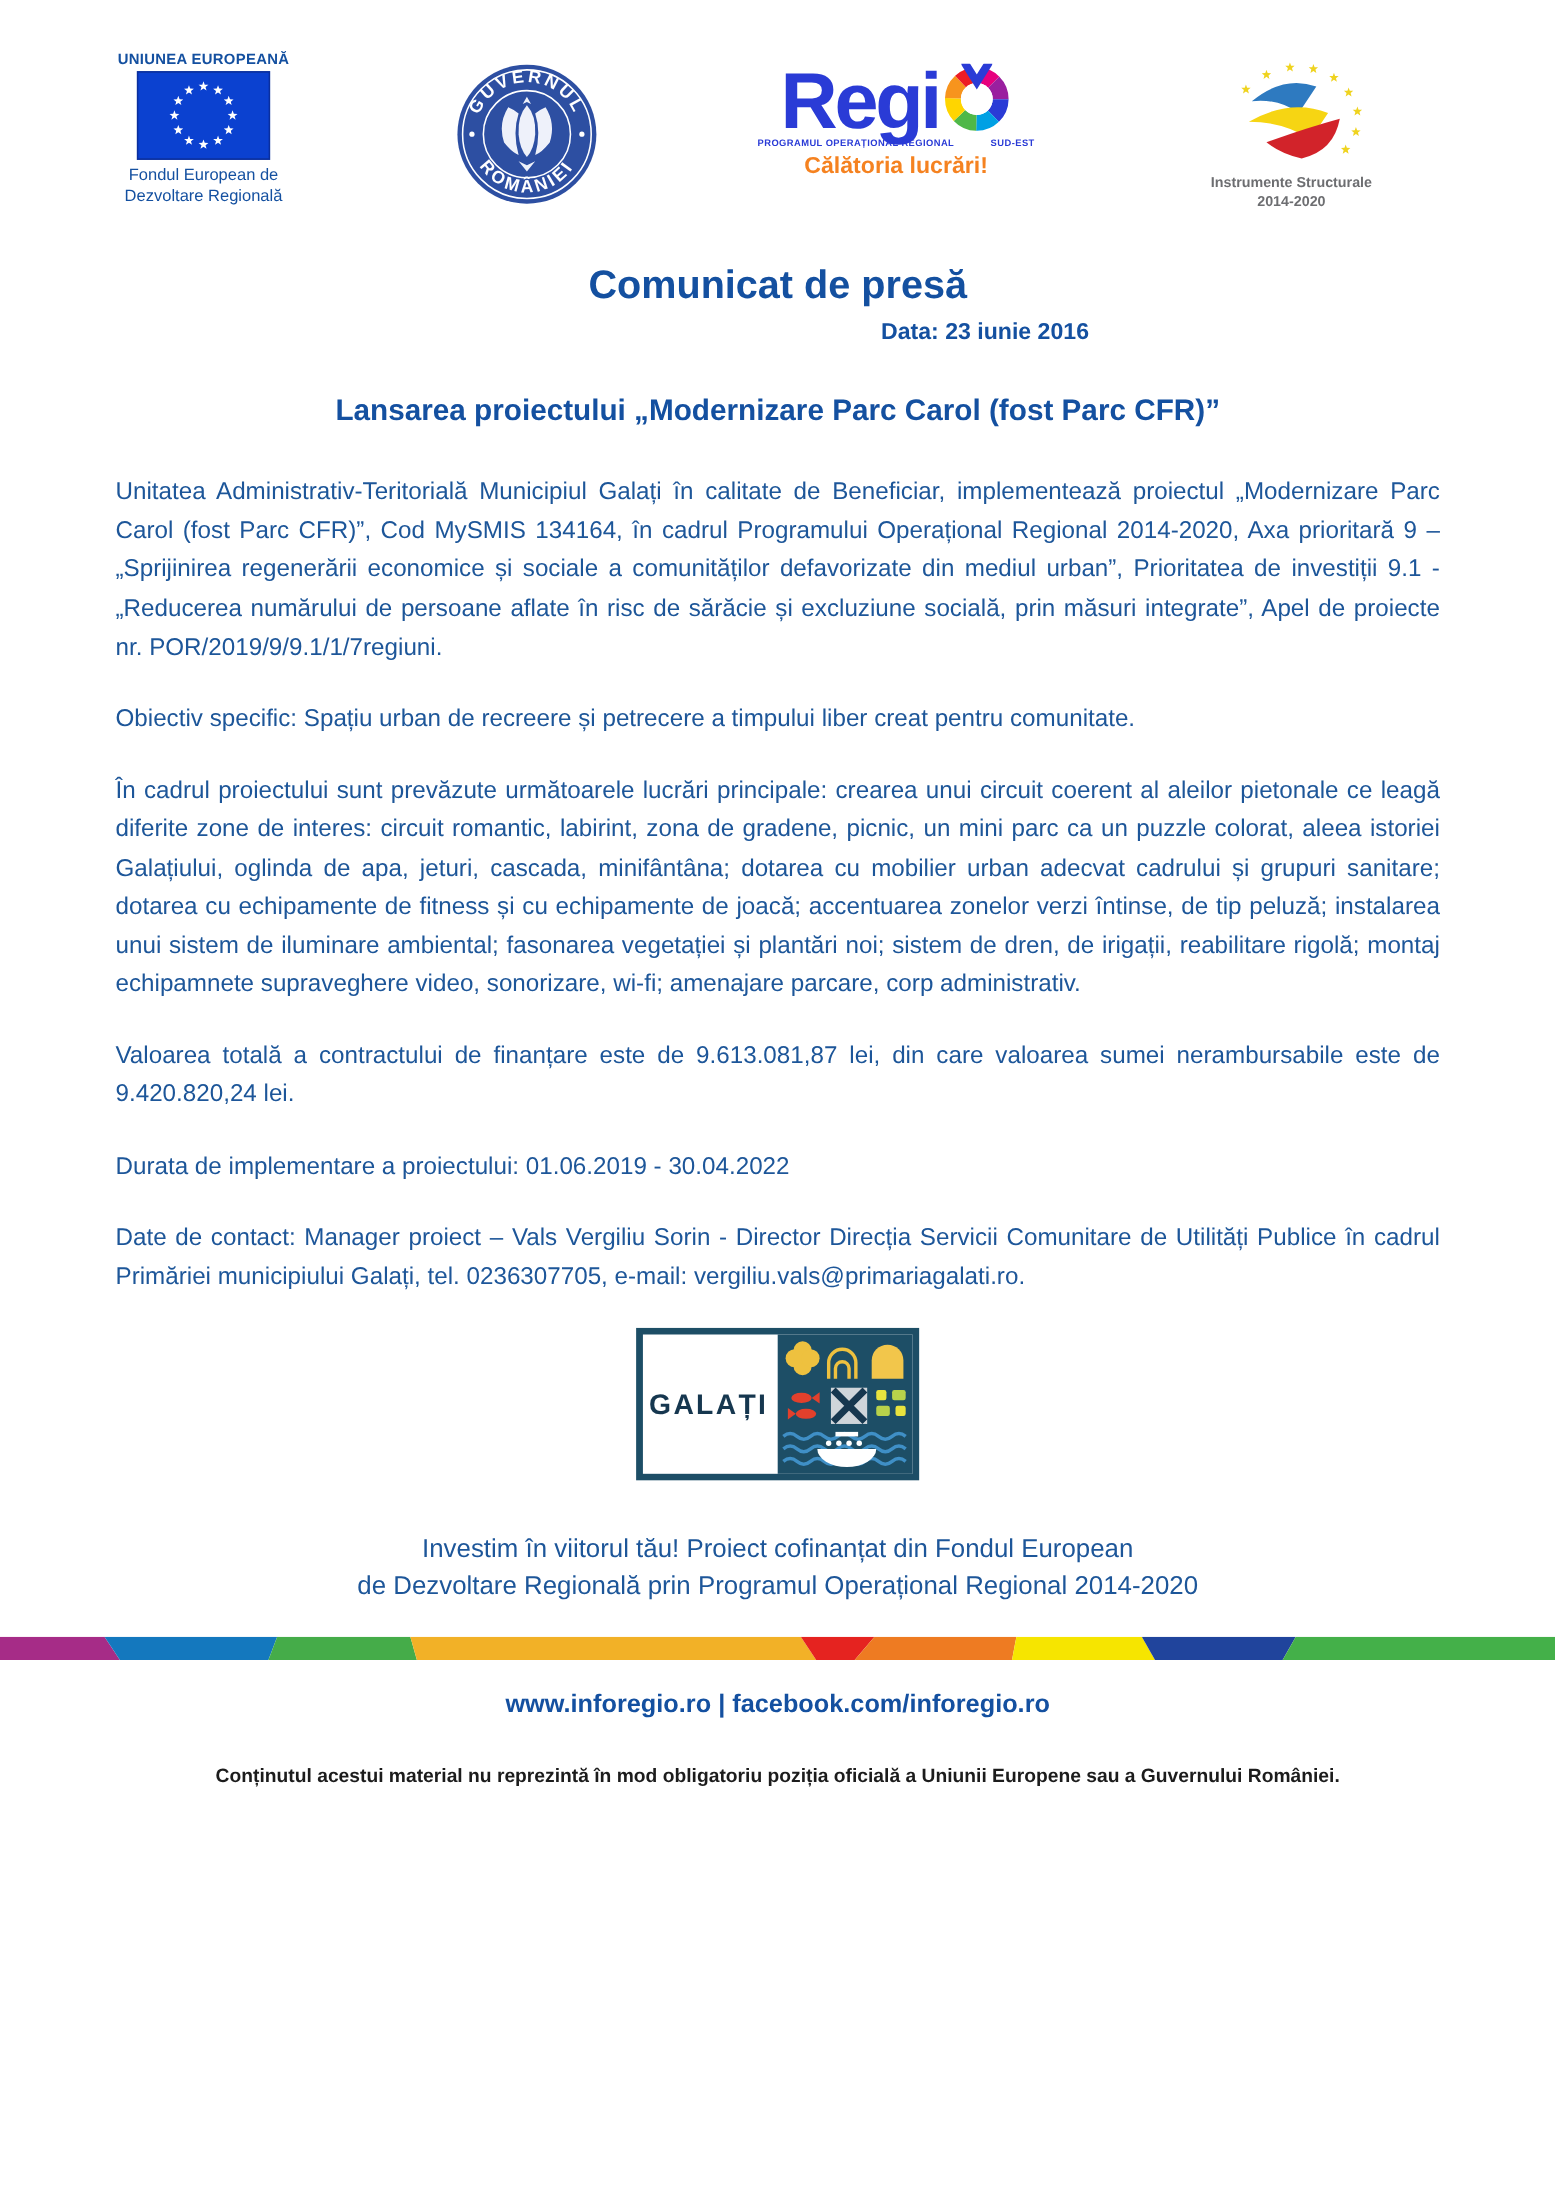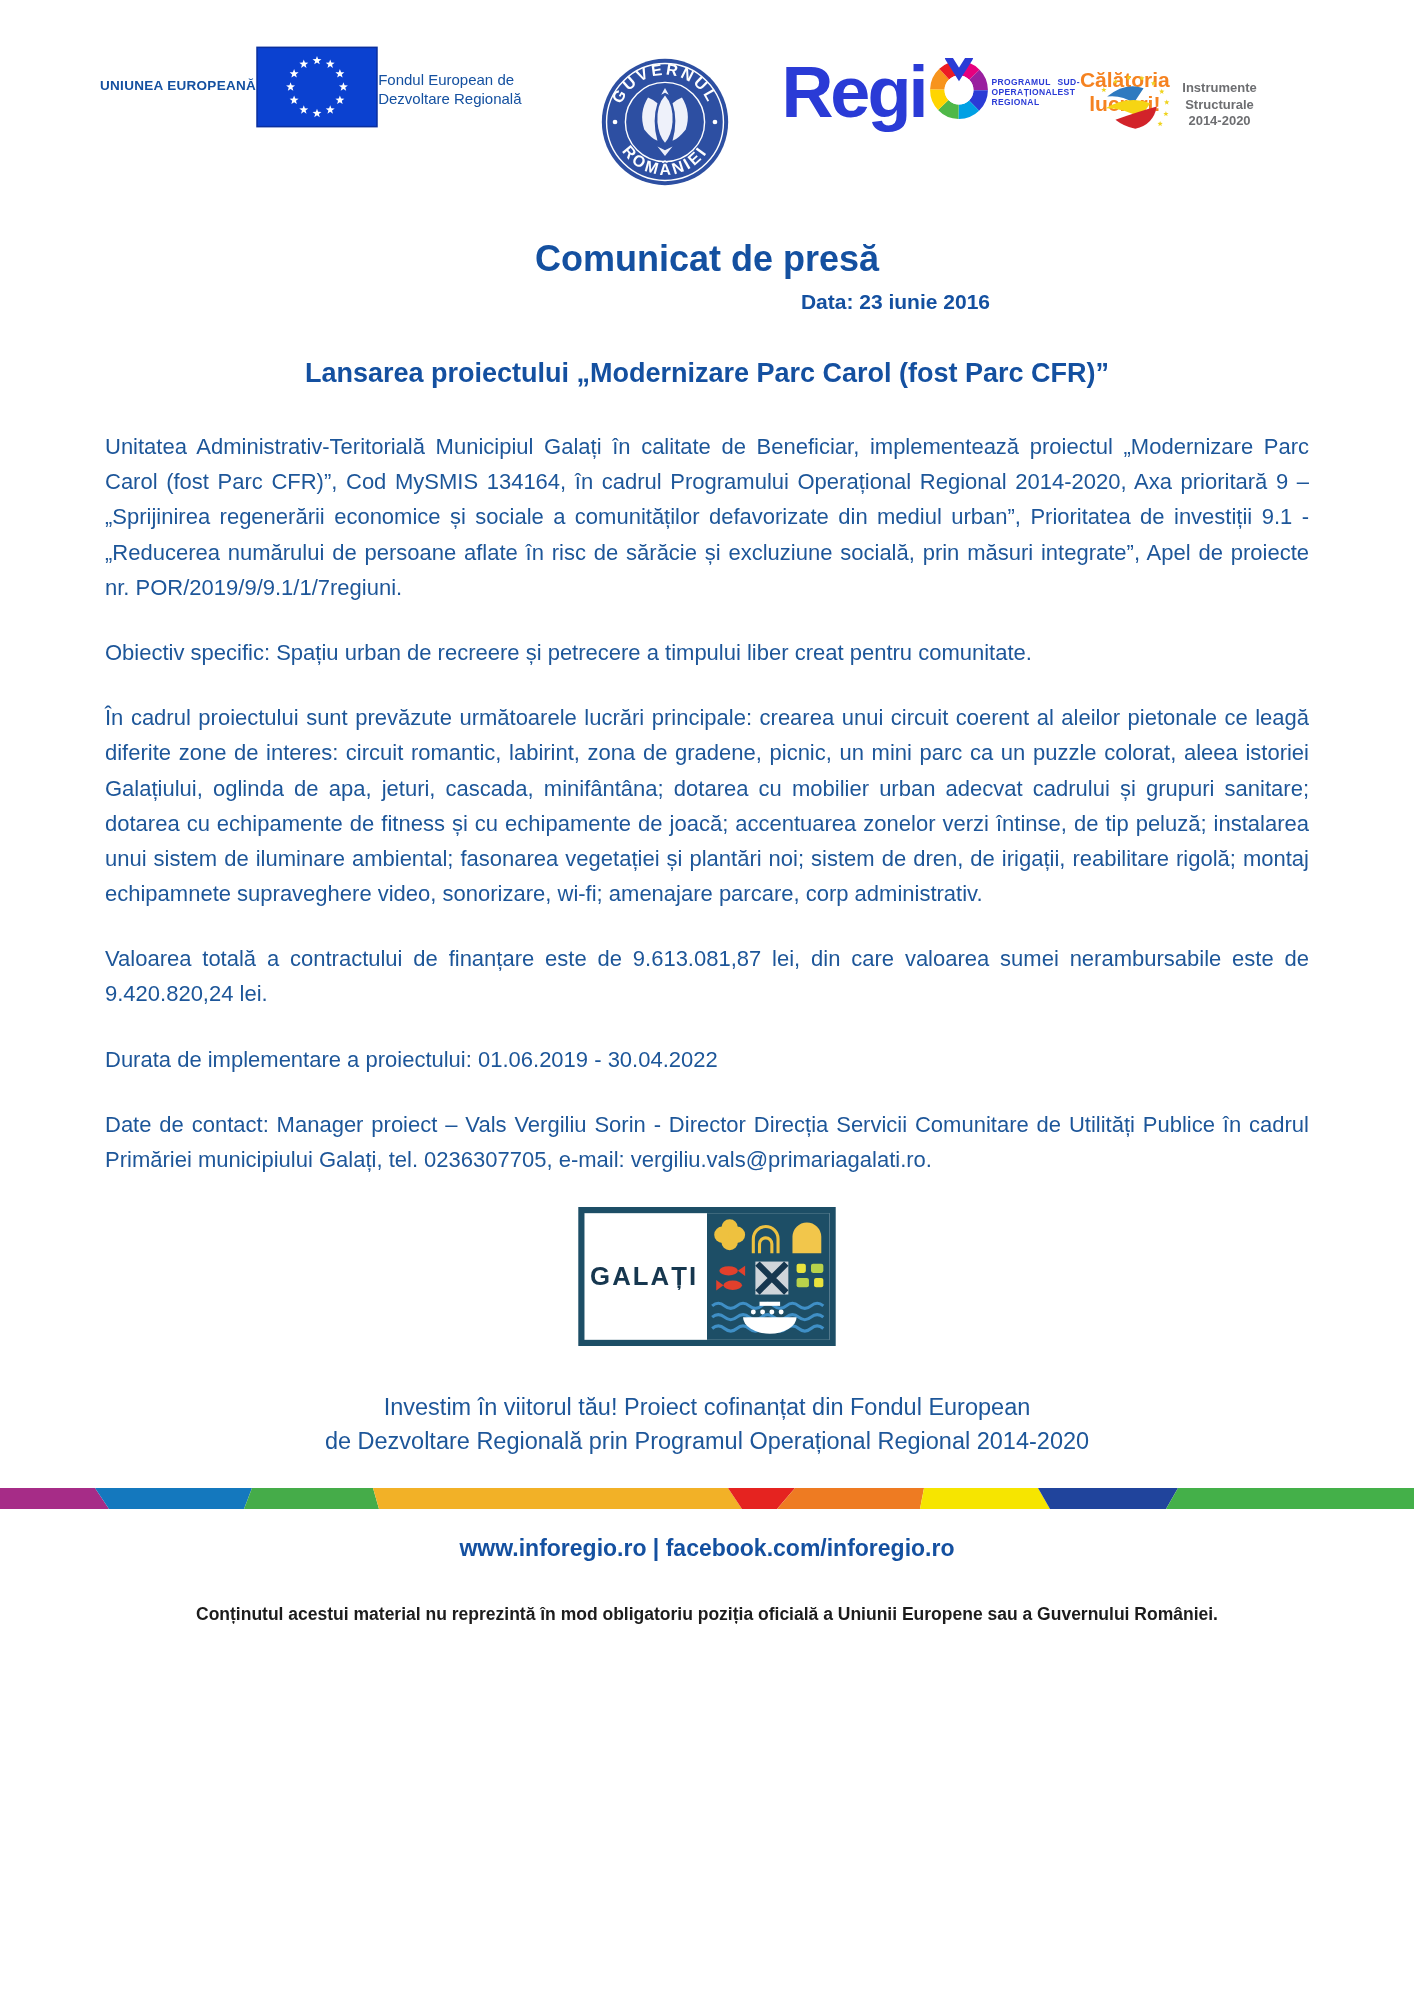--- a/index.html
+++ b/index.html
@@ -12,23 +12,23 @@
     font-family:"Liberation Sans", sans-serif;
     color:#1d5699;
     overflow:hidden;
   }
   
   .logos {
     display:flex; justify-content:space-between; align-items:flex-start;
     padding:46px 150px 0 100px;
     height:212px;
   }
-  .logo { display:flex; flex-direction:row; align-items:center; }
+  .logo { display:flex; flex-direction:column; align-items:center; }
   .eu-top { font-size:13.5px; font-weight:bold; color:#1450a0; letter-spacing:.3px; margin-bottom:3px; }
-  .eu-bottom { font-size:15px; color:#1450a0; line-height:1.25; margin-top:5px; }
+  .eu-bottom { font-size:15px; color:#1450a0; text-align:center; line-height:1.25; margin-top:5px; }
   .logo-gov { margin-top:10px; }
   .logo-regio { margin-top:12px; width:252px; }
   .regio-row { display:flex; align-items:flex-end; }
   .regio-word {
     font-size:72px; font-weight:bold; color:#2a3bd6;
     letter-spacing:-3px; line-height:.8;
   }
   .regio-o-wrap { position:relative; width:64px; height:64px; margin-left:2px; }
   .regio-subline {
     display:flex; justify-content:space-between; width:100%;

